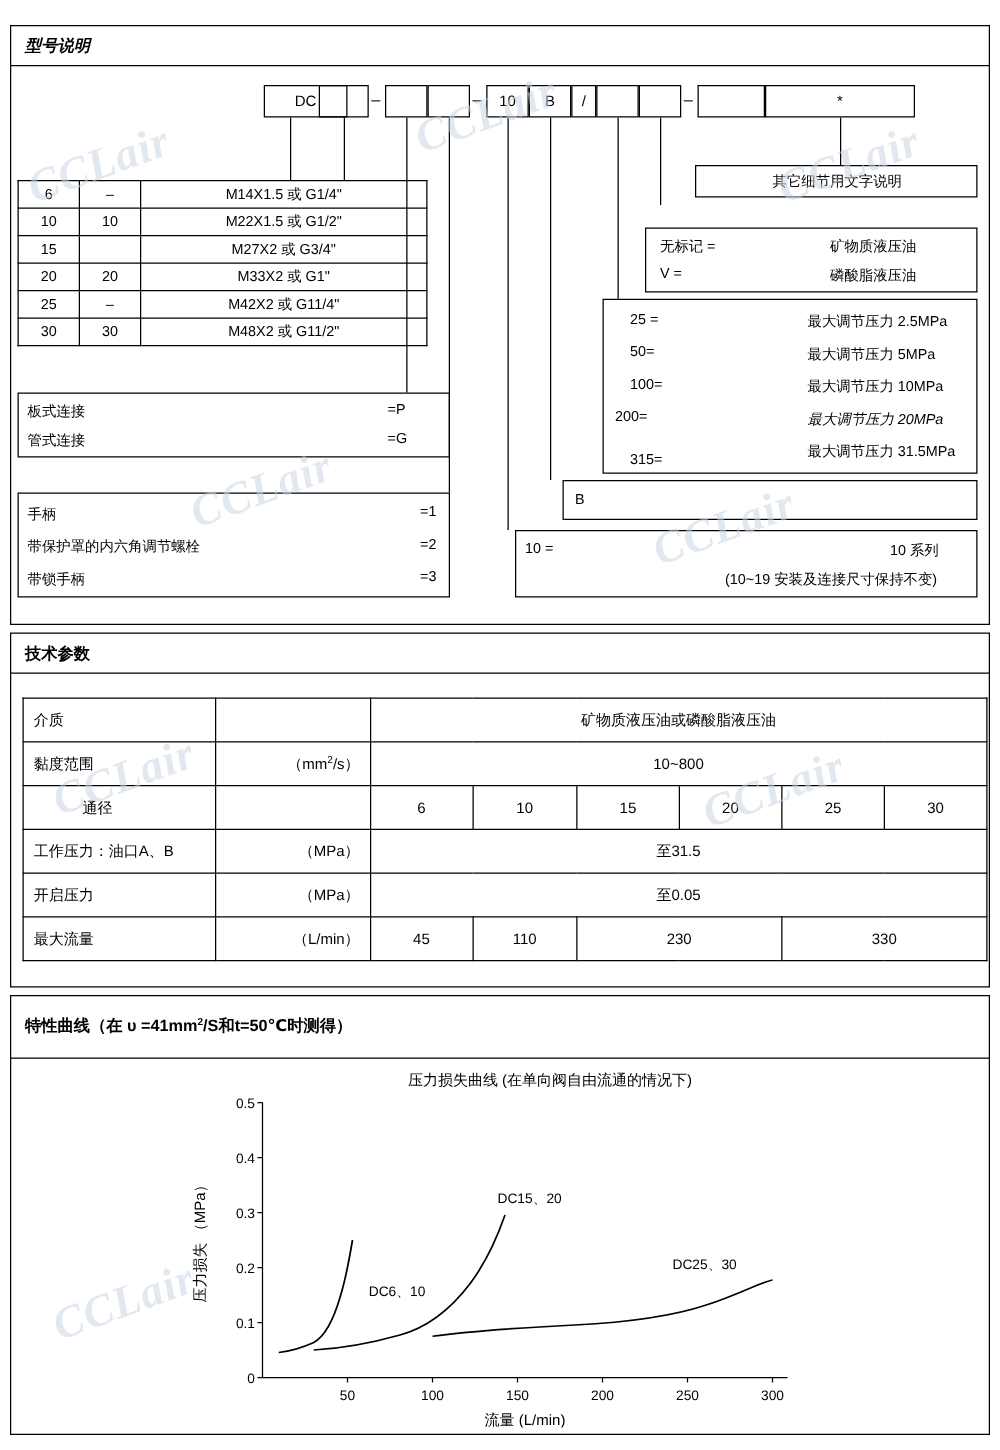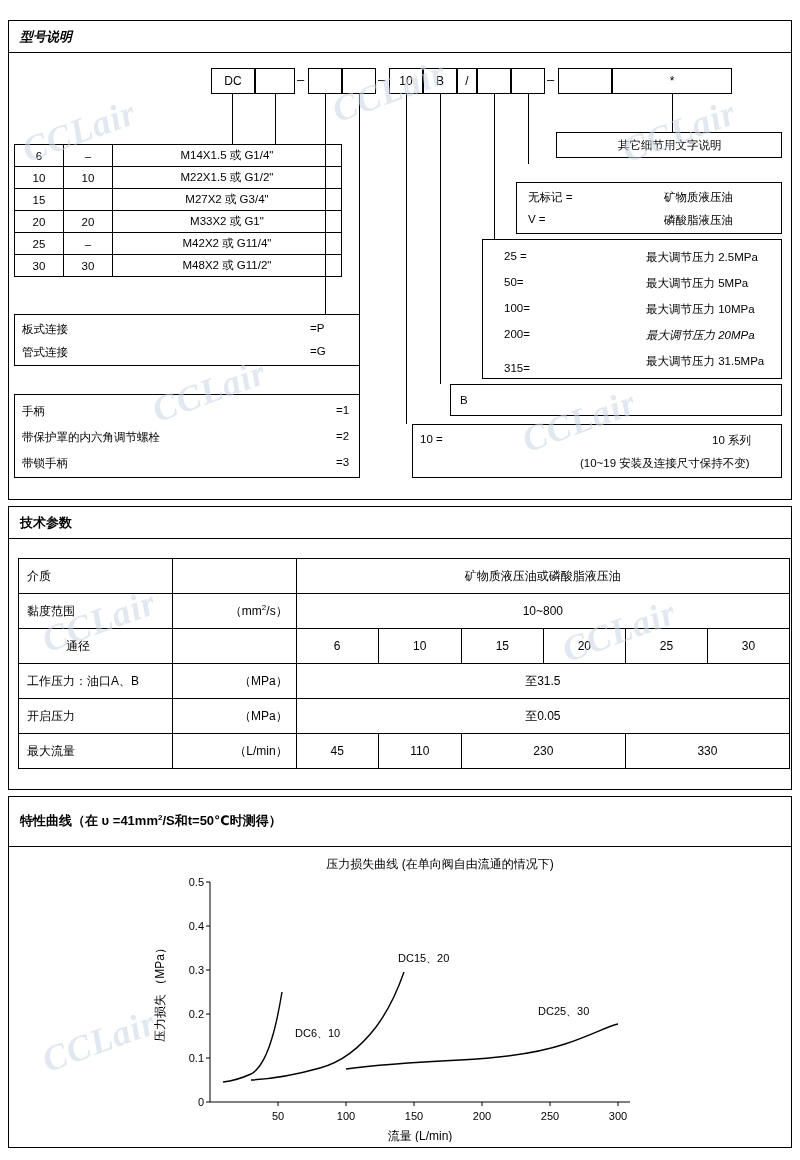--- a/index.html
+++ b/index.html
@@ -88,21 +88,21 @@
   <div class="wm" style="left:150px;top:370px;">CCLair</div>
   <div class="wm" style="left:520px;top:400px;">CCLair</div>
   <div class="wm" style="left:40px;top:600px;">CCLair</div>
   <div class="wm" style="left:560px;top:610px;">CCLair</div>
   <div class="wm" style="left:40px;top:1020px;">CCLair</div>
 
   <div class="panel" style="left:8px;top:20px;width:784px;height:480px;"></div>
   <div class="hline" style="left:8px;top:52px;width:784px;"></div>
   <div class="panel-title" style="left:20px;top:28px;font-style:italic;">型号说明</div>
 
-  <div class="codebox" style="left:211px;top:68px;width:44px;height:26px;">DC</div>
+  <div class="codebox" style="left:211px;top:68px;width:67px;height:26px;">DC</div>
   <div class="codebox" style="left:255px;top:68px;width:40px;height:26px;"></div>
   <div class="dash" style="left:297px;top:72px;">–</div>
   <div class="codebox" style="left:308px;top:68px;width:34px;height:26px;"></div>
   <div class="codebox" style="left:342px;top:68px;width:34px;height:26px;"></div>
   <div class="dash" style="left:378px;top:72px;">–</div>
   <div class="codebox" style="left:389px;top:68px;width:34px;height:26px;">10</div>
   <div class="codebox" style="left:423px;top:68px;width:34px;height:26px;">B</div>
   <div class="codebox" style="left:457px;top:68px;width:20px;height:26px;">/</div>
   <div class="codebox" style="left:477px;top:68px;width:34px;height:26px;"></div>
   <div class="codebox" style="left:511px;top:68px;width:34px;height:26px;"></div>
@@ -178,21 +178,21 @@
   <div class="lbl" style="left:528px;top:213px;">V    =</div>
   <div class="lbl" style="left:664px;top:213px;">磷酸脂液压油</div>
 
   <div class="panel" style="left:482px;top:239px;width:300px;height:140px;"></div>
   <div class="lbl" style="left:504px;top:250px;">25 =</div>
   <div class="lbl" style="left:646px;top:250px;">最大调节压力 2.5MPa</div>
   <div class="lbl" style="left:504px;top:276px;">50=</div>
   <div class="lbl" style="left:646px;top:276px;">最大调节压力 5MPa</div>
   <div class="lbl" style="left:504px;top:302px;">100=</div>
   <div class="lbl" style="left:646px;top:302px;">最大调节压力 10MPa</div>
-  <div class="lbl" style="left:504px;top:328px;">200=</div>
+  <div class="lbl" style="left:492px;top:328px;">200=</div>
   <div class="lbl" style="left:646px;top:328px;font-style:italic;">最大调节压力 20MPa</div>
   <div class="lbl" style="left:504px;top:362px;">315=</div>
   <div class="lbl" style="left:646px;top:354px;">最大调节压力 31.5MPa</div>
 
   <div class="panel" style="left:450px;top:384px;width:332px;height:32px;"></div>
   <div class="lbl" style="left:460px;top:394px;">B</div>
 
   <div class="panel" style="left:412px;top:424px;width:370px;height:54px;"></div>
   <div class="lbl" style="left:420px;top:433px;">10 =</div>
   <div class="lbl" style="left:712px;top:433px;">10 系列</div>

